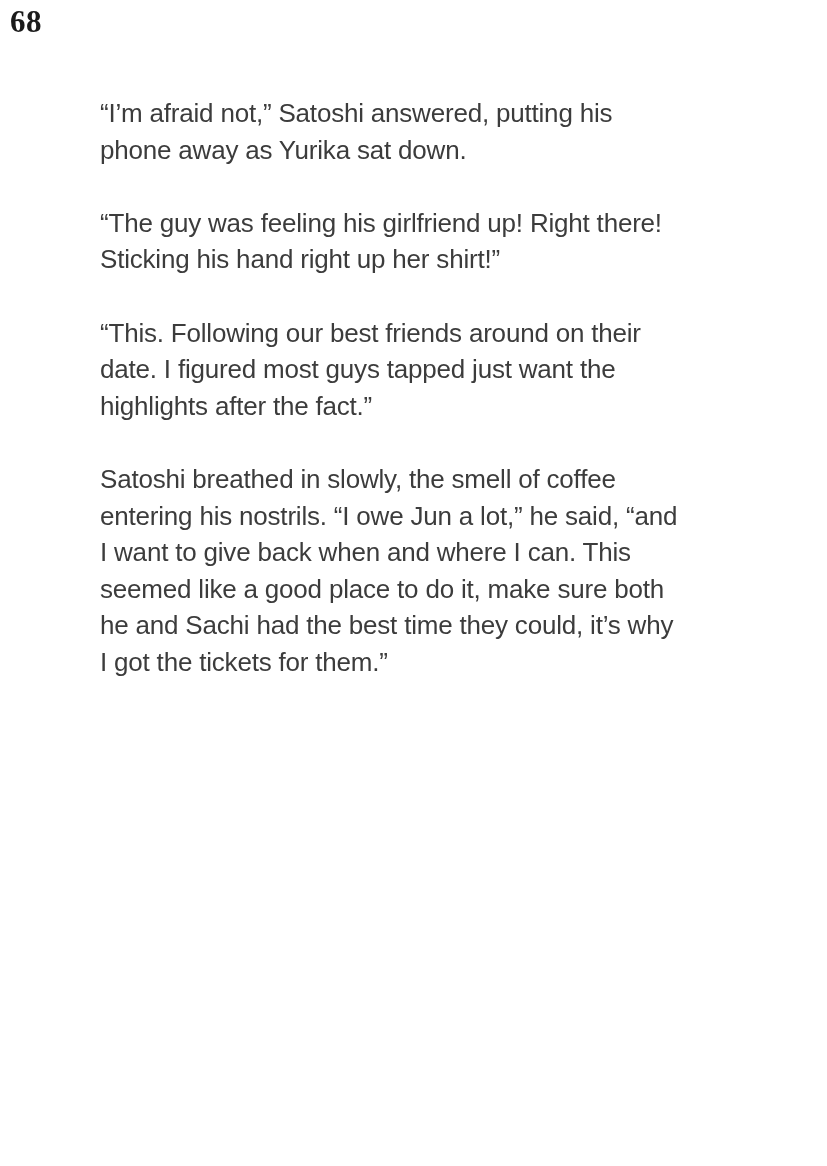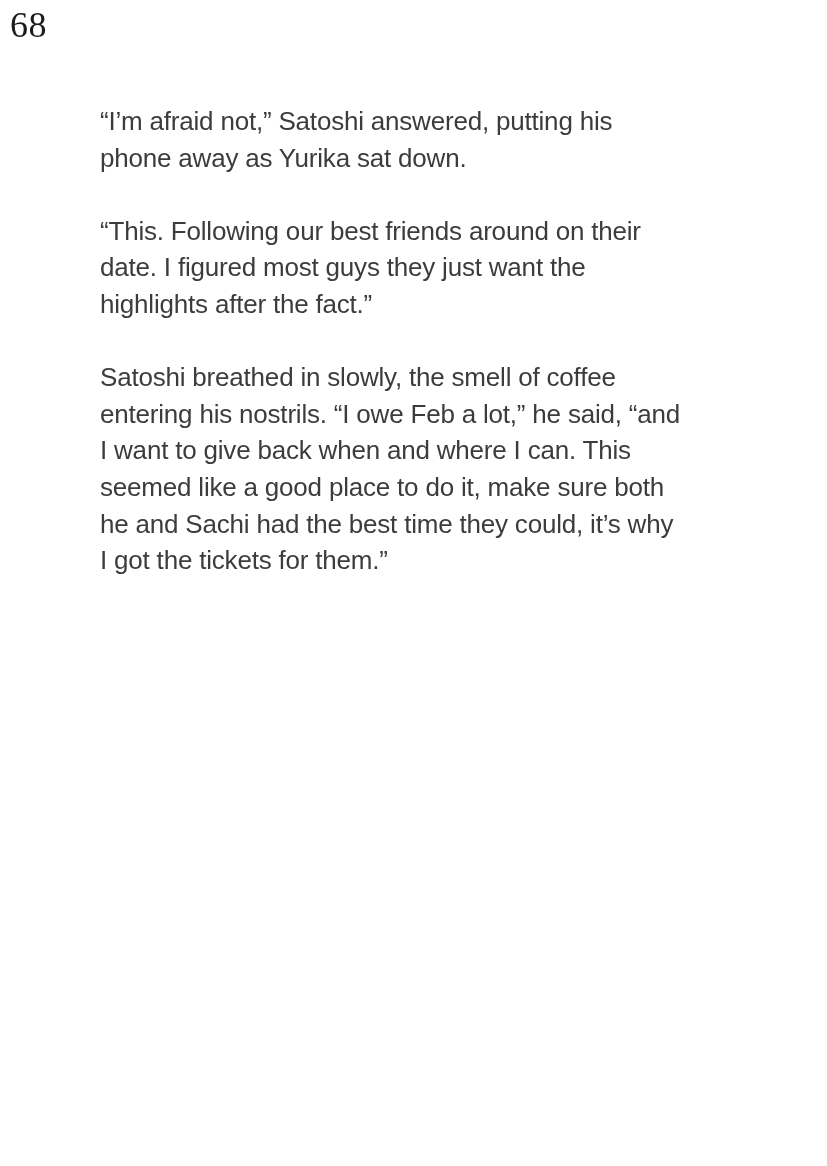--- a/index.html
+++ b/index.html
@@ -13,52 +13,53 @@
     height: 1166px;
     background: #ffffff;
     overflow: hidden;
     font-family: "Liberation Sans", sans-serif;
   }
   .page-number {
     position: absolute;
     top: 4px;
     left: 10px;
     font-family: "Liberation Serif", serif;
-    font-size: 36px;
-    font-weight: 400;
+    font-size: 31px;
+    font-weight: 700;
     color: #1b1b1b;
     letter-spacing: 0.5px;
   }
   .text-column {
     position: absolute;
     top: 95px;
     left: 100px;
     width: 650px;
     color: #3c3c3c;
     font-size: 26px;
     line-height: 36.6px;
     letter-spacing: -0.2px;
-    margin-top: 8px;
   }
   .paragraph {
     white-space: pre-line;
     margin: 0 0 36.6px 0;
   }
 </style>
 </head>
 <body>
 
 <div class="page">
   <div class="page-number">68</div>
   <div class="text-column" id="text-column">
       <div class="paragraph">“I’m afraid not,” Satoshi answered, putting his
 phone away as Yurika sat down.</div>
+      <div class="paragraph">“The guy was feeling his girlfriend up! Right there!
+Sticking his hand right up her shirt!”</div>
       <div class="paragraph">“This. Following our best friends around on their
-date. I figured most guys they just want the
+date. I figured most guys tapped just want the
 highlights after the fact.”</div>
       <div class="paragraph">Satoshi breathed in slowly, the smell of coffee
-entering his nostrils. “I owe Feb a lot,” he said, “and
+entering his nostrils. “I owe Jun a lot,” he said, “and
 I want to give back when and where I can. This
 seemed like a good place to do it, make sure both
 he and Sachi had the best time they could, it’s why
 I got the tickets for them.”</div>
     </div>
 </div>
 
 </body></html>

